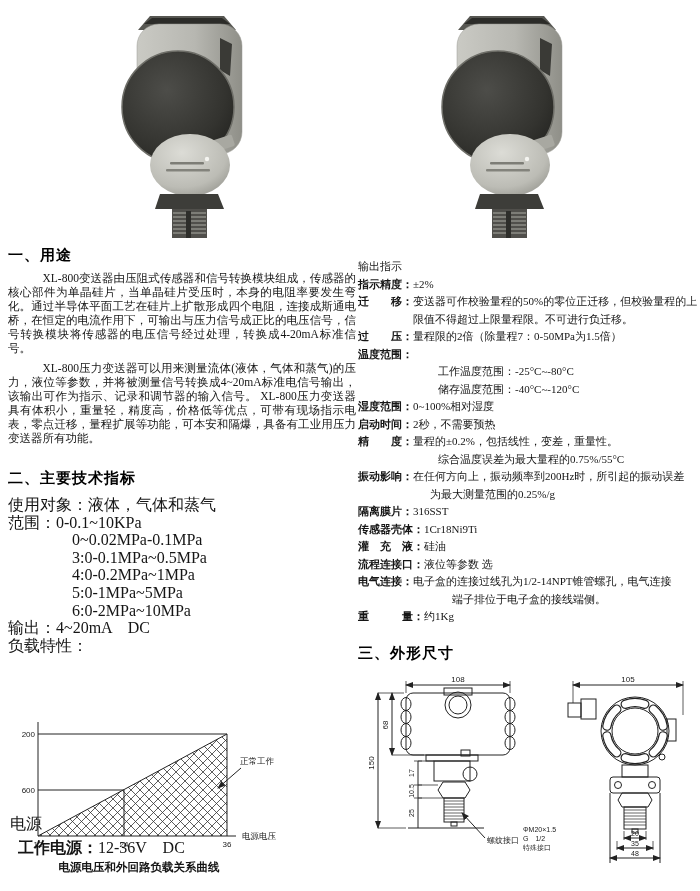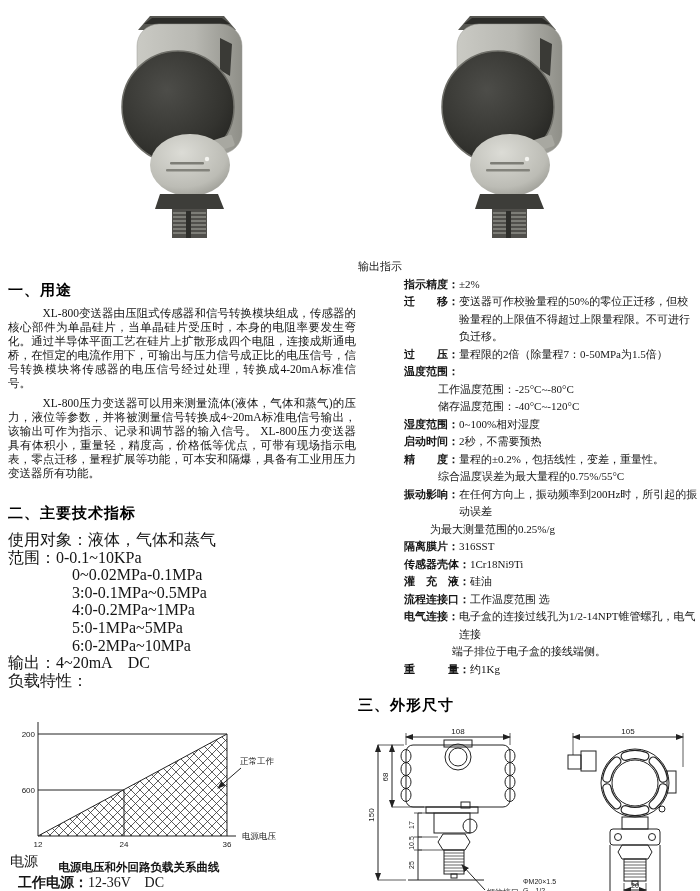--- a/index.html
+++ b/index.html
@@ -7,40 +7,40 @@
     width:700px;height:891px;background:#ffffff;position:relative;
     font-family:"Liberation Serif","DejaVu Serif",serif;
     color:#151515;overflow:hidden;
   }
   .abs{position:absolute;}
   .hd{
     font-family:"Liberation Sans","DejaVu Sans",sans-serif;
     font-weight:bold;font-size:15px;letter-spacing:1px;color:#000;
   }
   
-  .col-left{left:8px;top:246px;width:348px;margin-top:35px;}
+  .col-left{left:8px;top:246px;width:348px;}
   .col-left p{margin:6px 0 0 0;font-size:11.5px;line-height:14px;text-indent:3em;text-align:justify;}
   .h2{margin-top:24px;}
   .speclines{margin-top:8px;font-size:16px;line-height:17.6px;}
   .speclines .item{padding-left:64px;}
   
   .col-right{left:358px;top:258px;width:340px;}
   .row{display:flex;font-size:11px;line-height:17.5px;}
-  .row .k{font-family:"Liberation Sans","DejaVu Sans",sans-serif;font-weight:bold;white-space:nowrap;margin-left:46px;}
+  .row .k{font-family:"Liberation Sans","DejaVu Sans",sans-serif;font-weight:bold;white-space:nowrap;}
   .row .v{flex:1;}
   .ind-a{padding-left:80px;}
   .ind-b{padding-left:72px;}
   .ind-c{padding-left:94px;}
   .h3{margin-top:18px;}
   
   .chart-block{left:14px;top:718px;width:272px;}
   .chart-caption{
     font-size:11.5px;font-weight:bold;text-align:center;width:250px;margin-top:2px;
   }
-  .power{left:10px;top:853px;font-size:14px;}
+  .power{left:10px;top:814px;font-size:16px;}
   .power .ph{margin:0;}
   .power .pl{margin-top:3px;}
   .power .pk{font-family:"Liberation Sans","DejaVu Sans",sans-serif;font-weight:bold;margin-left:8px;}
   svg text{font-family:"Liberation Sans","DejaVu Sans",sans-serif;fill:#1a1a1a;}
   svg .ln{stroke:#222;fill:none;stroke-width:1;}
   svg .thin{stroke:#333;stroke-width:0.8;fill:none;}
   .photo{width:150px;height:230px;}
 </style>
 </head>
 <body>
@@ -190,21 +190,21 @@
   <div class="row">
       <span class="k">传感器壳体：</span>
       <span class="v">1Cr18Ni9Ti</span>
     </div>
   <div class="row">
       <span class="k">灌　充　液：</span>
       <span class="v">硅油</span>
     </div>
   <div class="row">
       <span class="k">流程连接口：</span>
-      <span class="v">工作温度范围 选</span>
+      <span class="v">液位等参数 选</span>
     </div>
   <div class="row">
       <span class="k">电气连接：</span>
       <span class="v">电子盒的连接过线孔为1/2-14NPT锥管螺孔，电气连接</span>
     </div>
   <div class="row ind-c">
       <span class="v">端子排位于电子盒的接线端侧。</span>
     </div>
   <div class="row">
       <span class="k">重　　　量：</span>

